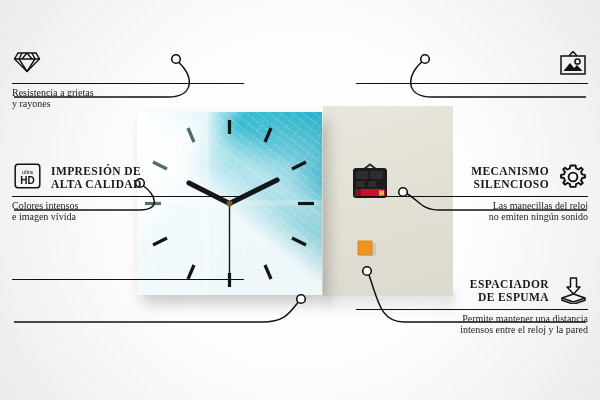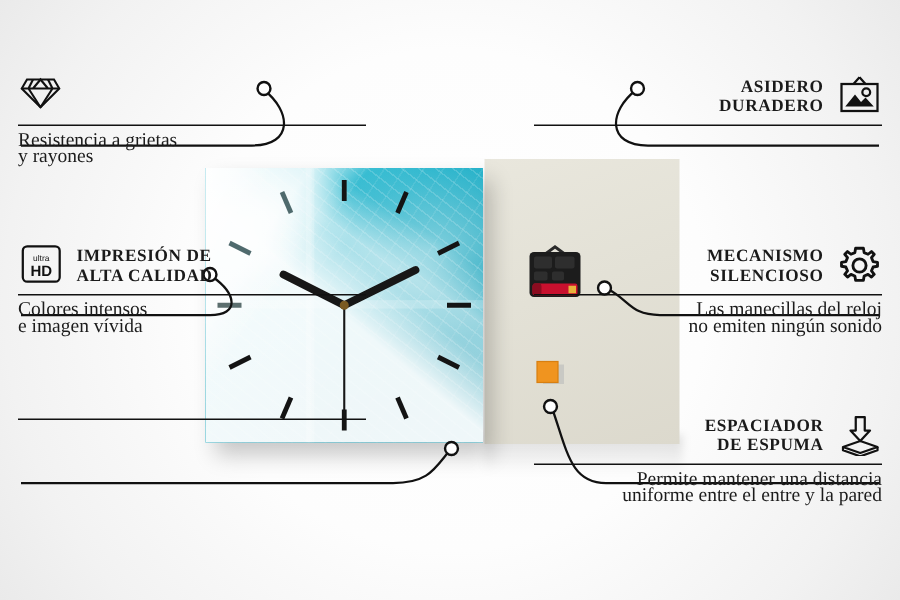--- a/index.html
+++ b/index.html
@@ -76,21 +76,21 @@
   .feat.right { right:12px; text-align:right; }
 
   .head { display:flex; align-items:center; gap:9px; }
   .feat.right .head { flex-direction:row-reverse; }
   .icon { flex:0 0 auto; width:30px; height:30px; display:flex; align-items:flex-start; justify-content:center; }
   .title {
     font-weight:bold; font-size:11.5px; line-height:13.5px;
     letter-spacing:.4px; text-transform:uppercase; white-space:pre-line;
   }
   .rule { height:1px; background:#111; margin:3px 0 4px; }
-  .desc { font-size:13px; line-height:10.6px; white-space:pre-line; color:#1c1c1c; }
+  .desc { font-size:10px; line-height:10.6px; white-space:pre-line; color:#1c1c1c; }
 
   .f1 { top:50px; }  .f2 { top:163px; } .f3 { top:276px; }
 </style>
 </head>
 <body>
 
 <div id="stage">
 
   <div class="backdrop-shadow"></div>
   <div class="backdrop"></div>
@@ -199,22 +199,20 @@
 <div class="feat right f1">
   <div class="head">
     <span class="icon">
       <svg width="30" height="26" viewBox="0 0 30 26" fill="none" stroke="#111" stroke-width="1.5">
         <path d="M15 1.5 L11 6 M15 1.5 L19 6"></path>
         <rect x="3" y="6" width="24" height="18"></rect>
         <path d="M5.5 21 L12 13 L16 18 L19 15 L24.5 21 Z" fill="#111" stroke="none"></path>
         <circle cx="19.5" cy="11.5" r="2.6"></circle>
       </svg>
     </span>
-    <span class="title">ASIDERO
-DURADERO</span>
   </div>
   <div class="rule"></div>
 </div>
 
 <div class="feat right f2">
   <div class="head">
     <span class="icon">
       <svg width="28" height="28" viewBox="0 0 28 28" fill="none" stroke="#111" stroke-width="1.9">
         <path d="M14 2.5 l2.6 0 .5 2.9 2.6 1.1 2.3-1.8 1.8 1.8-1.8 2.3 1.1 2.6 2.9 .5 0 2.6 -2.9 .5 -1.1 2.6 1.8 2.3 -1.8 1.8 -2.3-1.8 -2.6 1.1 -.5 2.9 -2.6 0 -2.6 0 -.5-2.9 -2.6-1.1 -2.3 1.8 -1.8-1.8 1.8-2.3 -1.1-2.6 -2.9-.5 0-2.6 2.9-.5 1.1-2.6 -1.8-2.3 1.8-1.8 2.3 1.8 2.6-1.1 .5-2.9 z" stroke-linejoin="round"></path>
         <circle cx="14" cy="14" r="4.4"></circle>
@@ -235,14 +233,14 @@
         <path d="M11.5 2 H17.5 V11 H21 L14.5 18 L8 11 H11.5 Z" stroke-linejoin="round"></path>
         <path d="M14.5 18 L3 22 L14.5 26 L26 22 Z" stroke-linejoin="round"></path>
         <path d="M3 22 v2.2 L14.5 28.2 L26 24.2 V22" stroke-linejoin="round"></path>
       </svg>
     </span>
     <span class="title">ESPACIADOR
 DE ESPUMA</span>
   </div>
   <div class="rule"></div>
   <div class="desc">Permite mantener una distancia
-uniforme entre el entre y la pared</div>
+intensos entre el reloj y la pared</div>
 </div>
 
 </body></html>

